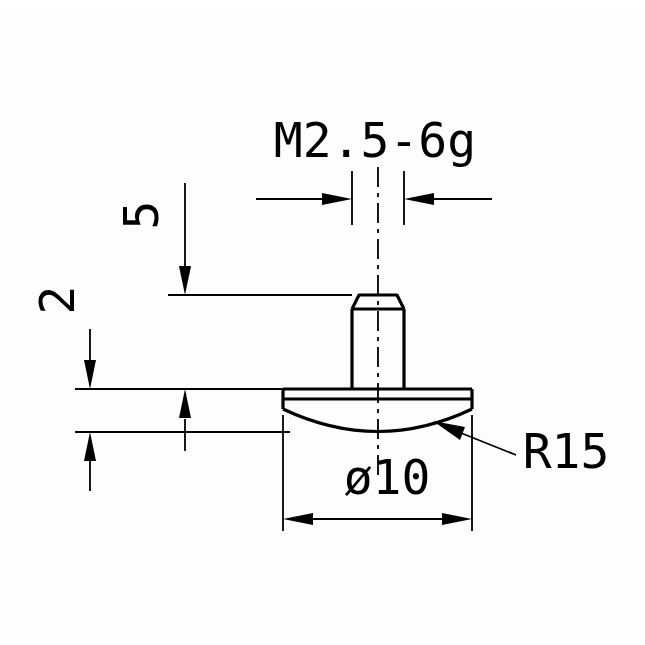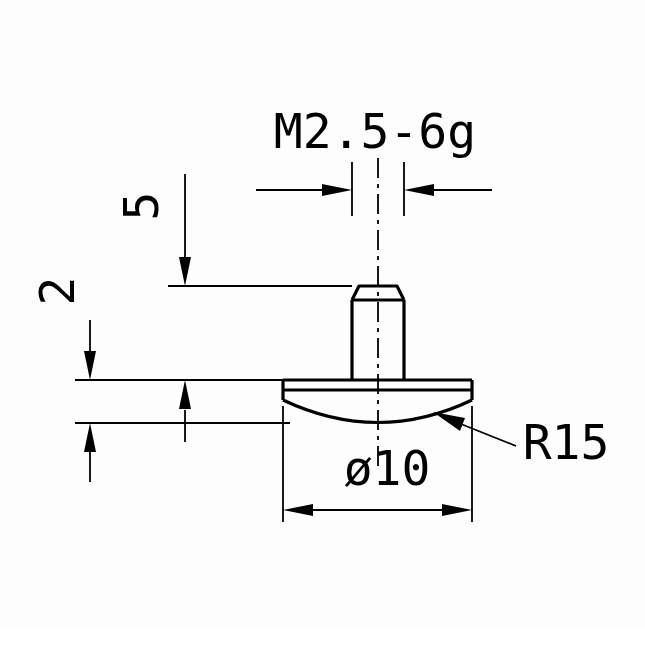--- a/index.html
+++ b/index.html
@@ -6,20 +6,21 @@
     margin: 0;
     padding: 0;
     background: #ffffff;
   }
   .canvas {
     position: relative;
     width: 645px;
     height: 630px;
     background: #fdfdfd;
     overflow: hidden;
+    margin-top: 9px;
   }
   svg {
     display: block;
     width: 645px;
     height: 645px;
   }
   .outline {
     stroke: #000000;
     stroke-width: 3.2;
     fill: none;

